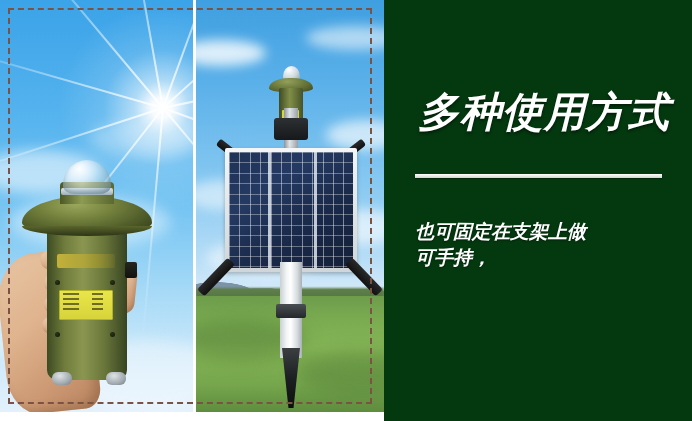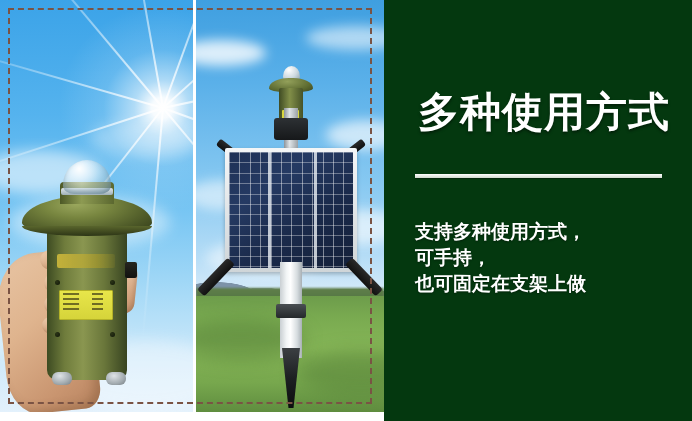--- a/index.html
+++ b/index.html
@@ -309,20 +309,21 @@
     width: 3px; height: 412px;
     background: #ffffff;
   }
 
   
   .green-panel {
     position: absolute;
     left: 384px; top: 0;
     width: 308px; height: 421px;
     background: #04380f;
+    font-style: italic;
   }
   .headline {
     position: absolute;
     left: 34px; top: 90px;
     width: 260px;
     color: #ffffff;
     font-size: 41px;
     font-weight: 700;
     letter-spacing: 1px;
     line-height: 1.12;
@@ -452,19 +453,18 @@
     <div class="photo-split"></div>
     <div class="dashed-border"></div>
   </div>
 
   <div class="bottom-strip"></div>
 
   <div class="green-panel">
     <div class="headline">多种使用方式</div>
     <div class="divider"></div>
     <div class="body-text">
-      <div class="line">支持多种使用方式，</div>
+      <div class="line">也可固定在支架上做</div>
       <div class="line">可手持，</div>
-      <div class="line">也可固定在支架上做</div>
     </div>
   </div>
 
 </div>
 
 </body></html>

